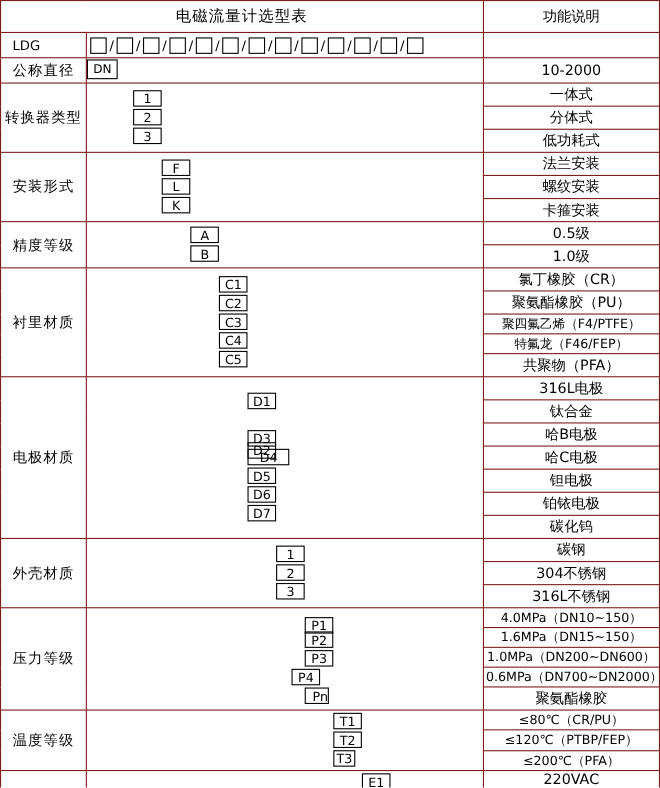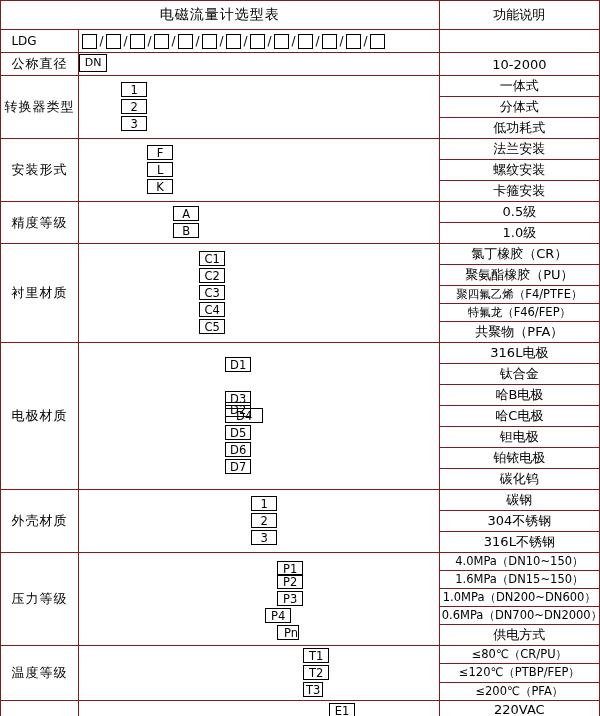--- a/index.html
+++ b/index.html
@@ -388,21 +388,21 @@
             <div class="desc desc-sm">1.0MPa（DN200~DN600）</div>
           </td>
         </tr>
 <tr>
           <td>
             <div class="desc desc-sm">0.6MPa（DN700~DN2000）</div>
           </td>
         </tr>
 <tr>
           <td>
-            <div class="desc">供电方式</div>
+            <div class="desc">聚氨酯橡胶</div>
           </td>
         </tr>
 
 <tr>
   <td rowspan="3">
     <div class="lbl">温度等级</div>
   </td>
   <td rowspan="3">
     <div class="cw" style="height:54px;">
       <div class="codecell" style="left:224px; top:2px;  width:26px;">T1</div>

